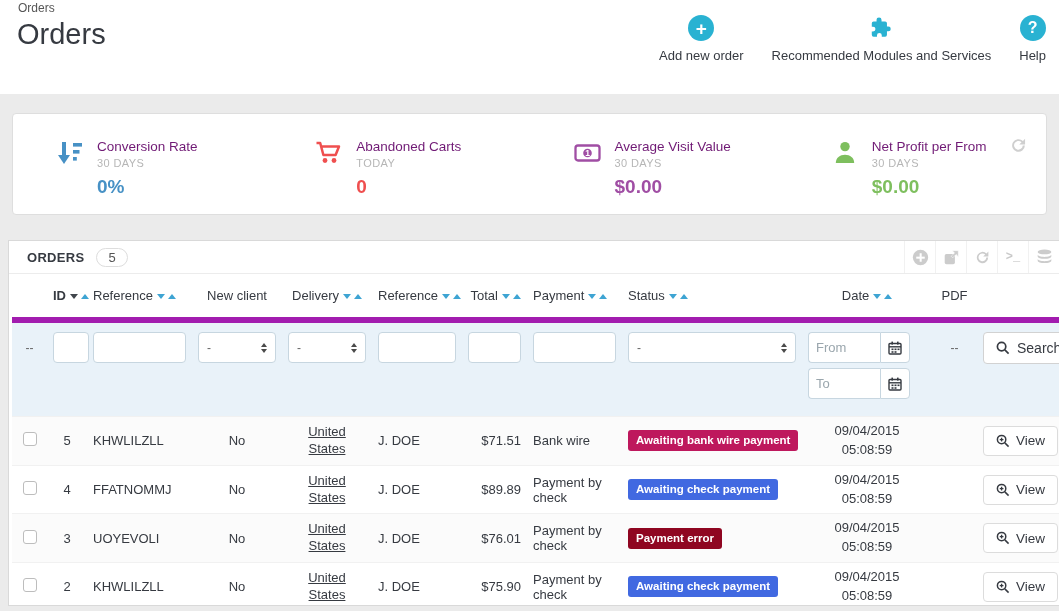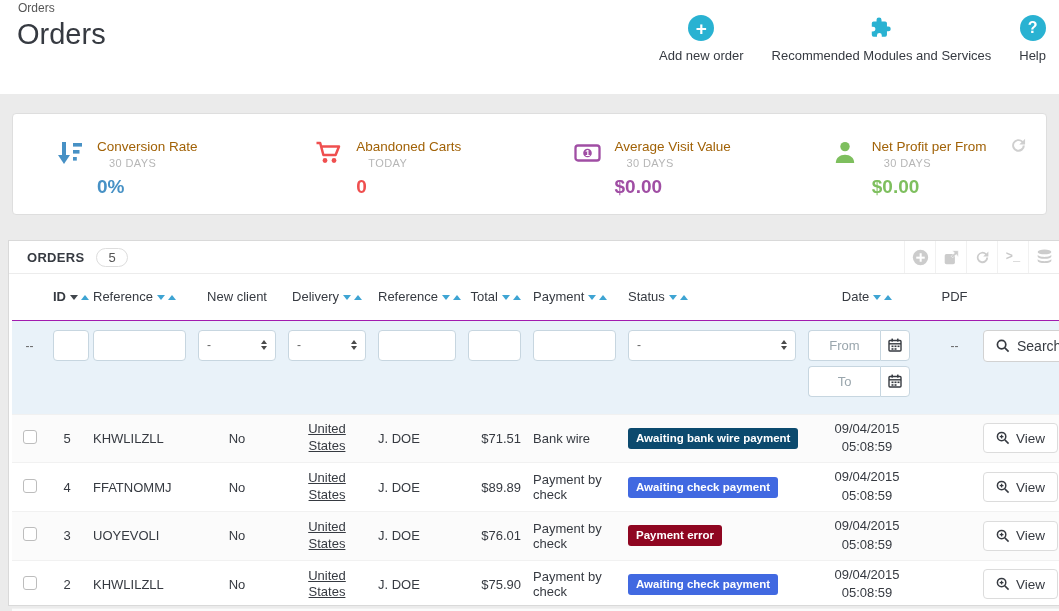--- a/index.html
+++ b/index.html
@@ -25,40 +25,40 @@
     font-size:19px; font-weight:700; line-height:1;
   }
 
   
   .kpi-card {
     position:absolute; top:113px; left:12px; width:1035px; height:102px;
     background:#fff; border:1px solid #dedede; border-radius:4px; display:flex;
   }
   .kpi { flex:1; display:flex; align-items:flex-start; padding:25px 0 0 44px; }
   .kpi-icon { margin-right:14px; margin-top:1px; }
-  .kpi-title { font-size:13.5px; color:#a16207; }
-  .kpi-period { font-size:11px; color:#b6b6b6; margin-top:3px; letter-spacing:.4px;margin-left:12px; }
+  .kpi-title { font-size:13.5px; color:#701a75; }
+  .kpi-period { font-size:11px; color:#b6b6b6; margin-top:3px; letter-spacing:.4px; }
   .kpi-value { font-size:19px; font-weight:700; margin-top:7px; }
   .kpi-refresh { position:absolute; top:22px; right:18px; cursor:pointer; }
 
   
   .orders-panel {
     position:absolute; top:240px; left:8px; width:1060px; height:366px;
     background:#fff; border:1px solid #d9d9d9;
   }
   .panel-header { height:33px; border-bottom:1px solid #ececec; display:flex; align-items:center; padding-left:18px; position:relative; }
   .panel-title { font-size:13px; font-weight:700; letter-spacing:.3px; color:#363a41; }
   .count-badge { margin-left:12px; border:1px solid #ddd; border-radius:11px; padding:1px 11px; font-size:13px; color:#555; background:#fff; }
   .panel-toolbar { position:absolute; right:8px; top:0; height:100%; display:flex; }
   .tool { width:31px; height:100%; display:flex; align-items:center; justify-content:center; border-left:1px solid #f1f1f1; cursor:pointer; }
   .tool-terminal { font-family:"Liberation Mono", monospace; font-size:12px; font-weight:700; color:#c9c9c9; }
 
   
   table { border-collapse:collapse; table-layout:fixed; width:1055px; margin-left:3px; }
-  th { height:46px; font-size:13px; font-weight:400; color:#363a41; vertical-align:middle; padding:0 6px; border-bottom:1px solid #a21caf; white-space:nowrap; }
+  th { height:46px; font-size:13px; font-weight:400; color:#363a41; vertical-align:middle; padding:0 6px; border-bottom:6px solid #a21caf; white-space:nowrap; }
   td { font-size:13px; color:#363a41; vertical-align:middle; padding:5px 6px; }
   tbody tr.data-row td { height:41px; border-top:1px solid #f1f1f1; }
   tbody tr.data-row:nth-child(even) td { background:#fbfbfb; }
 
   .c-left{text-align:left}.c-center{text-align:center}.c-right{text-align:right}
   .th-bold{font-weight:700}
   .c-del { padding:0 16px; line-height:1.3;text-decoration:underline; }
   .c-date { line-height:1.45; }
 
   .sorts { margin-left:4px; white-space:nowrap; }
@@ -80,21 +80,21 @@
     display:flex; align-items:center; justify-content:space-between;
     padding:0 8px; font-size:12px; color:#666; cursor:pointer;
   }
   .spinner { display:flex; flex-direction:column; gap:2px; }
   .spinner .s-up { width:0;height:0;border-left:3.5px solid transparent;border-right:3.5px solid transparent;border-bottom:4px solid #4a4a4a; }
   .spinner .s-down { width:0;height:0;border-left:3.5px solid transparent;border-right:3.5px solid transparent;border-top:4px solid #4a4a4a; }
 
   .date-group { display:flex; margin-bottom:5px; }
   .date-input {
     width:72px; height:31px; border:1px solid #c7d6e0; border-right:none;
-    border-radius:4px 0 0 4px; background:#fff; padding:0 7px; font-size:13px; outline:none;text-align:center;
+    border-radius:4px 0 0 4px; background:#fff; padding:0 7px; font-size:13px; outline:none;
   }
   .date-input::placeholder { color:#9aa6ad; }
   .cal-btn {
     width:30px; height:31px; border:1px solid #c7d6e0; background:#fff;
     border-radius:0 4px 4px 0; display:flex; align-items:center; justify-content:center; cursor:pointer;
   }
   .search-btn {
     height:32px; width:94px; background:#fff; border:1px solid #d2d2d2; border-radius:4px;
     font-family:"Liberation Sans",sans-serif; font-size:14px; color:#363a41;
     display:inline-flex; align-items:center; justify-content:flex-start; gap:7px; padding:0 12px; cursor:pointer;
@@ -380,21 +380,21 @@
 
       <tr class="data-row">
         <td class="c-center"><span class="cb"></span></td>
         <td class="c-center">5</td>
         <td>KHWLILZLL</td>
         <td class="c-center">No</td>
         <td class="c-center c-del">United States</td>
         <td>J. DOE</td>
         <td class="c-right">$71.51</td>
         <td>Bank wire</td>
-        <td><span class="badge" style="background-color: #0c4a6e;">Awaiting bank wire payment</span></td>
+        <td><span class="badge" style="background-color: #be185d;">Awaiting bank wire payment</span></td>
         <td class="c-center c-date"><span>09/04/2015</span><br><span>05:08:59</span></td>
         <td class="c-center"></td>
         <td><button class="view-btn">
               <svg width="14" height="14" viewBox="0 0 15 15">
                 <circle cx="6" cy="6" r="4.5" fill="none" stroke="#363a41" stroke-width="1.6"></circle>
                 <line x1="4" y1="6" x2="8" y2="6" stroke="#363a41" stroke-width="1.4"></line>
                 <line x1="6" y1="4" x2="6" y2="8" stroke="#363a41" stroke-width="1.4"></line>
                 <line x1="9.5" y1="9.5" x2="13.5" y2="13.5" stroke="#363a41" stroke-width="1.6"></line>
               </svg>
               <span>View</span>

